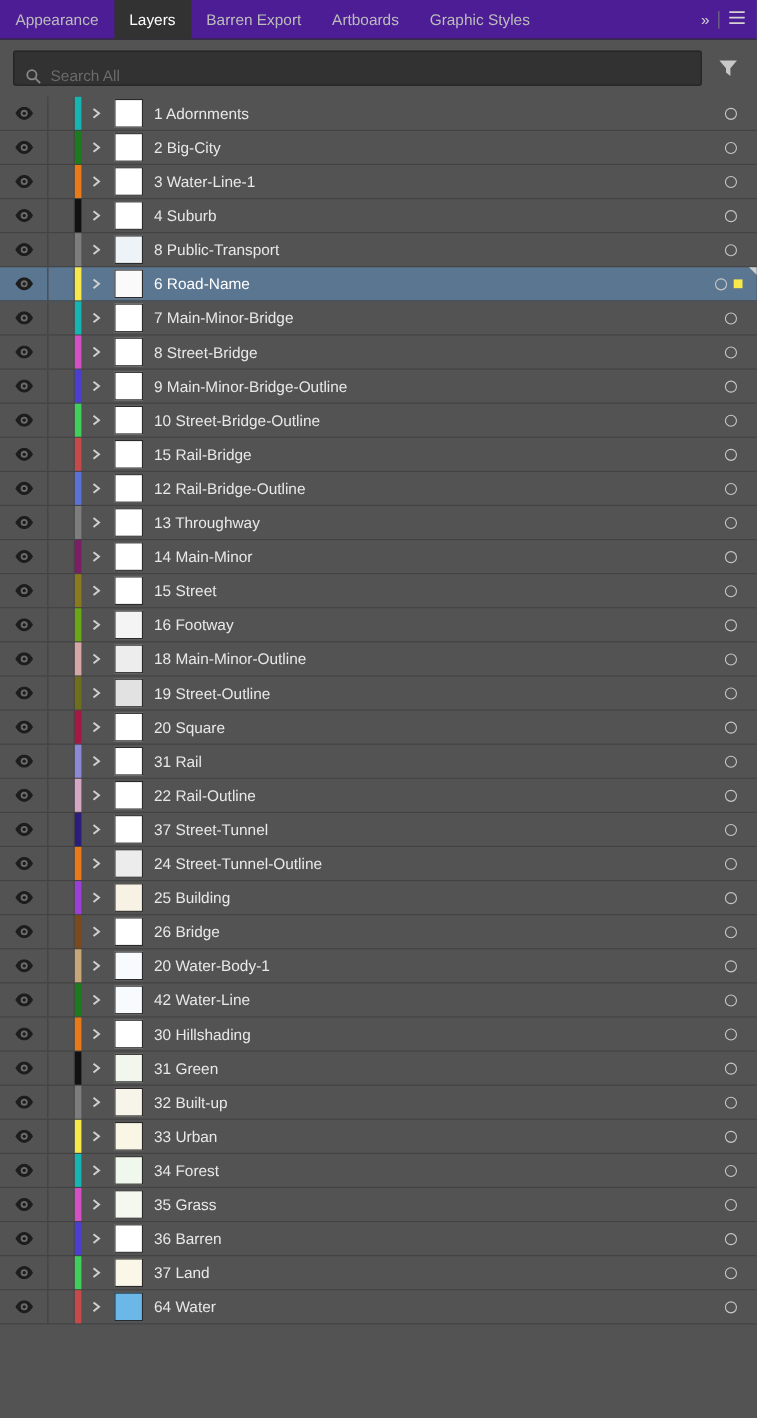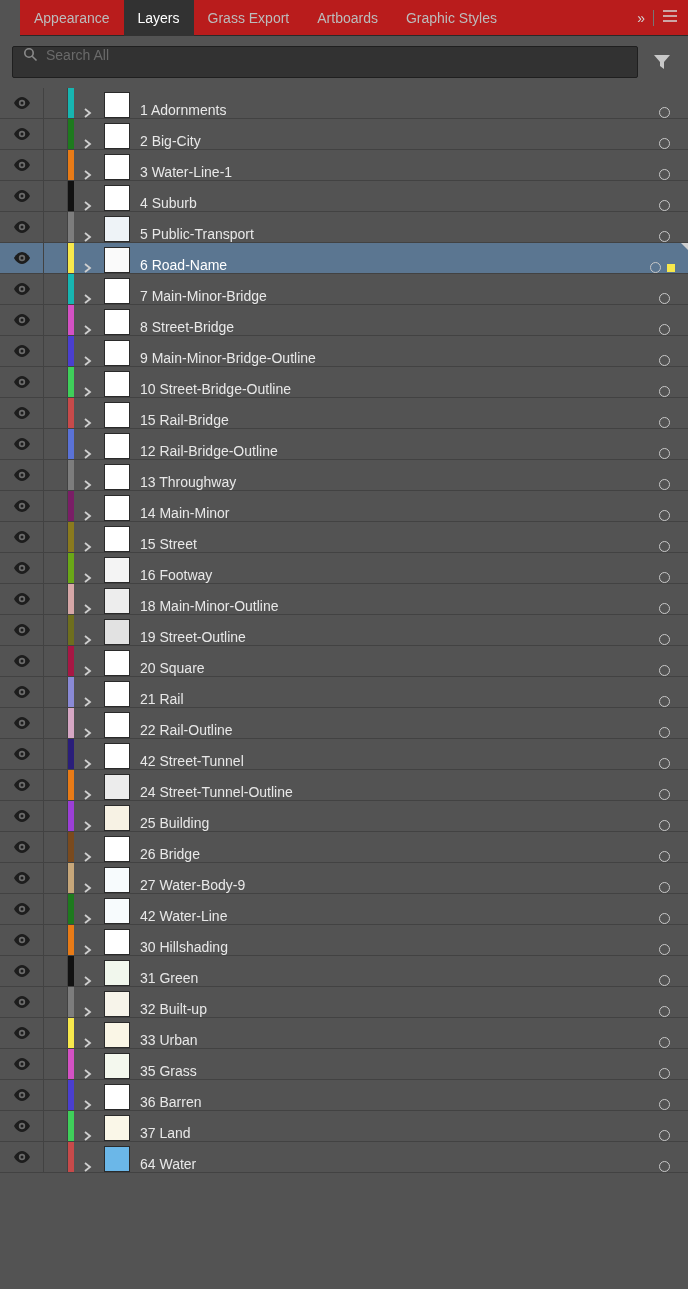--- a/index.html
+++ b/index.html
@@ -9,23 +9,22 @@
   background: #535353;
   font-family: "Segoe UI", -apple-system, sans-serif;
   font-size: 14px;
   color: #d4d4d4;
   overflow: hidden;
 }
 .tabs {
   display: flex;
   align-items: center;
   height: 36px;
-  background: #b91c1c;
+  background: #4c1d95;
   border-bottom: 1px solid #2a2a2a;
-  margin-left: 20px;
 }
 .tab {
   padding: 0 14px;
   height: 36px;
   display: flex;
   align-items: center;
   color: #bcbcbc;
   cursor: pointer;
   font-size: 14px;
 }
@@ -50,21 +49,21 @@
   padding: 10px 12px 10px 12px;
   gap: 10px;
 }
 .search-box {
   flex: 1;
   height: 32px;
   background: #323232;
   border: 1px solid #1f1f1f;
   border-radius: 2px;
   display: flex;
-  align-items: flex-start;
+  align-items: flex-end;
   padding: 0 10px;
   gap: 8px;
 }
 .search-box input {
   flex: 1;
   background: transparent;
   border: none;
   outline: none;
   color: #d4d4d4;
   font-size: 14px;
@@ -78,21 +77,21 @@
   align-items: center;
   justify-content: center;
   cursor: pointer;
 }
 .layers {
   display: flex;
   flex-direction: column;
 }
 .layer-row {
   display: flex;
-  align-items: flex-end;
+  align-items: center;
   height: 31px;
   border-bottom: 1px solid #424242;
   position: relative;
 }
 .layer-row.selected {
   background: #5b7691;
 }
 .vis-cell {
   width: 44px;
   display:flex;
@@ -161,21 +160,21 @@
 }
 .eye-icon svg { display:block; }
 </style>
 </head>
 <body>
 
 <div class="tabs">
 
   <div class="tab">Appearance</div>
     <div class="tab active">Layers</div>
-    <div class="tab">Grass Export</div>
+    <div class="tab">Barren Export</div>
     <div class="tab">Artboards</div>
     <div class="tab">Graphic Styles</div>
   <div class="tab-spacer"></div>
   <div class="tab-controls">
     <span class="chev">»</span>
     <span class="divider"></span>
     <span class="menu">
       <svg width="16" height="14" viewBox="0 0 16 14">
           <g stroke="#d4d4d4" stroke-width="1.5">
             <line x1="1" y1="2" x2="15" y2="2"></line>
@@ -312,21 +311,21 @@
         </span>
       </div>
       <div class="lock-cell"></div>
       <div class="color-bar" style="background: rgb(125, 125, 125);"></div>
       <div class="expand-cell">
         <svg width="8" height="10" viewBox="0 0 8 10">
           <path d="M1 1 L6 5 L1 9" fill="none" stroke="#cfcfcf" stroke-width="1.8"></path>
         </svg>
       </div>
       <div class="thumb" style="background: rgb(238, 243, 247);"></div>
-      <div class="layer-name">5 Public-Transport</div>
+      <div class="layer-name">8 Public-Transport</div>
       <div class="row-spacer"></div>
       <div class="target-cell">
         <div class="target"></div>
       </div>
     </div>
     <div class="layer-row selected">
       <div class="vis-cell">
         <span class="eye-icon">
           <svg width="18" height="12" viewBox="0 0 18 12">
             <path d="M9 0 C4 0 1 6 1 6 C1 6 4 12 9 12 C14 12 17 6 17 6 C17 6 14 0 9 0 Z" fill="#1d1d1d"></path>
@@ -674,21 +673,21 @@
         </span>
       </div>
       <div class="lock-cell"></div>
       <div class="color-bar" style="background: rgb(138, 138, 214);"></div>
       <div class="expand-cell">
         <svg width="8" height="10" viewBox="0 0 8 10">
           <path d="M1 1 L6 5 L1 9" fill="none" stroke="#cfcfcf" stroke-width="1.8"></path>
         </svg>
       </div>
       <div class="thumb" style="background: rgb(255, 255, 255);"></div>
-      <div class="layer-name">21 Rail</div>
+      <div class="layer-name">31 Rail</div>
       <div class="row-spacer"></div>
       <div class="target-cell">
         <div class="target"></div>
       </div>
     </div>
     <div class="layer-row">
       <div class="vis-cell">
         <span class="eye-icon">
           <svg width="18" height="12" viewBox="0 0 18 12">
             <path d="M9 0 C4 0 1 6 1 6 C1 6 4 12 9 12 C14 12 17 6 17 6 C17 6 14 0 9 0 Z" fill="#1d1d1d"></path>
@@ -722,21 +721,21 @@
         </span>
       </div>
       <div class="lock-cell"></div>
       <div class="color-bar" style="background: rgb(42, 30, 122);"></div>
       <div class="expand-cell">
         <svg width="8" height="10" viewBox="0 0 8 10">
           <path d="M1 1 L6 5 L1 9" fill="none" stroke="#cfcfcf" stroke-width="1.8"></path>
         </svg>
       </div>
       <div class="thumb" style="background: rgb(255, 255, 255);"></div>
-      <div class="layer-name">42 Street-Tunnel</div>
+      <div class="layer-name">37 Street-Tunnel</div>
       <div class="row-spacer"></div>
       <div class="target-cell">
         <div class="target"></div>
       </div>
     </div>
     <div class="layer-row">
       <div class="vis-cell">
         <span class="eye-icon">
           <svg width="18" height="12" viewBox="0 0 18 12">
             <path d="M9 0 C4 0 1 6 1 6 C1 6 4 12 9 12 C14 12 17 6 17 6 C17 6 14 0 9 0 Z" fill="#1d1d1d"></path>
@@ -818,21 +817,21 @@
         </span>
       </div>
       <div class="lock-cell"></div>
       <div class="color-bar" style="background: rgb(199, 167, 122);"></div>
       <div class="expand-cell">
         <svg width="8" height="10" viewBox="0 0 8 10">
           <path d="M1 1 L6 5 L1 9" fill="none" stroke="#cfcfcf" stroke-width="1.8"></path>
         </svg>
       </div>
       <div class="thumb" style="background: rgb(247, 251, 253);"></div>
-      <div class="layer-name">27 Water-Body-9</div>
+      <div class="layer-name">20 Water-Body-1</div>
       <div class="row-spacer"></div>
       <div class="target-cell">
         <div class="target"></div>
       </div>
     </div>
     <div class="layer-row">
       <div class="vis-cell">
         <span class="eye-icon">
           <svg width="18" height="12" viewBox="0 0 18 12">
             <path d="M9 0 C4 0 1 6 1 6 C1 6 4 12 9 12 C14 12 17 6 17 6 C17 6 14 0 9 0 Z" fill="#1d1d1d"></path>
@@ -939,20 +938,44 @@
       </div>
       <div class="lock-cell"></div>
       <div class="color-bar" style="background: rgb(247, 232, 76);"></div>
       <div class="expand-cell">
         <svg width="8" height="10" viewBox="0 0 8 10">
           <path d="M1 1 L6 5 L1 9" fill="none" stroke="#cfcfcf" stroke-width="1.8"></path>
         </svg>
       </div>
       <div class="thumb" style="background: rgb(250, 246, 230);"></div>
       <div class="layer-name">33 Urban</div>
+      <div class="row-spacer"></div>
+      <div class="target-cell">
+        <div class="target"></div>
+      </div>
+    </div>
+    <div class="layer-row">
+      <div class="vis-cell">
+        <span class="eye-icon">
+          <svg width="18" height="12" viewBox="0 0 18 12">
+            <path d="M9 0 C4 0 1 6 1 6 C1 6 4 12 9 12 C14 12 17 6 17 6 C17 6 14 0 9 0 Z" fill="#1d1d1d"></path>
+            <circle cx="9" cy="6" r="3.2" fill="#6b6b6b"></circle>
+            <circle cx="9" cy="6" r="1.5" fill="#1d1d1d"></circle>
+          </svg>
+        </span>
+      </div>
+      <div class="lock-cell"></div>
+      <div class="color-bar" style="background: rgb(23, 181, 177);"></div>
+      <div class="expand-cell">
+        <svg width="8" height="10" viewBox="0 0 8 10">
+          <path d="M1 1 L6 5 L1 9" fill="none" stroke="#cfcfcf" stroke-width="1.8"></path>
+        </svg>
+      </div>
+      <div class="thumb" style="background: rgb(240, 247, 236);"></div>
+      <div class="layer-name">34 Forest</div>
       <div class="row-spacer"></div>
       <div class="target-cell">
         <div class="target"></div>
       </div>
     </div>
     <div class="layer-row">
       <div class="vis-cell">
         <span class="eye-icon">
           <svg width="18" height="12" viewBox="0 0 18 12">
             <path d="M9 0 C4 0 1 6 1 6 C1 6 4 12 9 12 C14 12 17 6 17 6 C17 6 14 0 9 0 Z" fill="#1d1d1d"></path>

